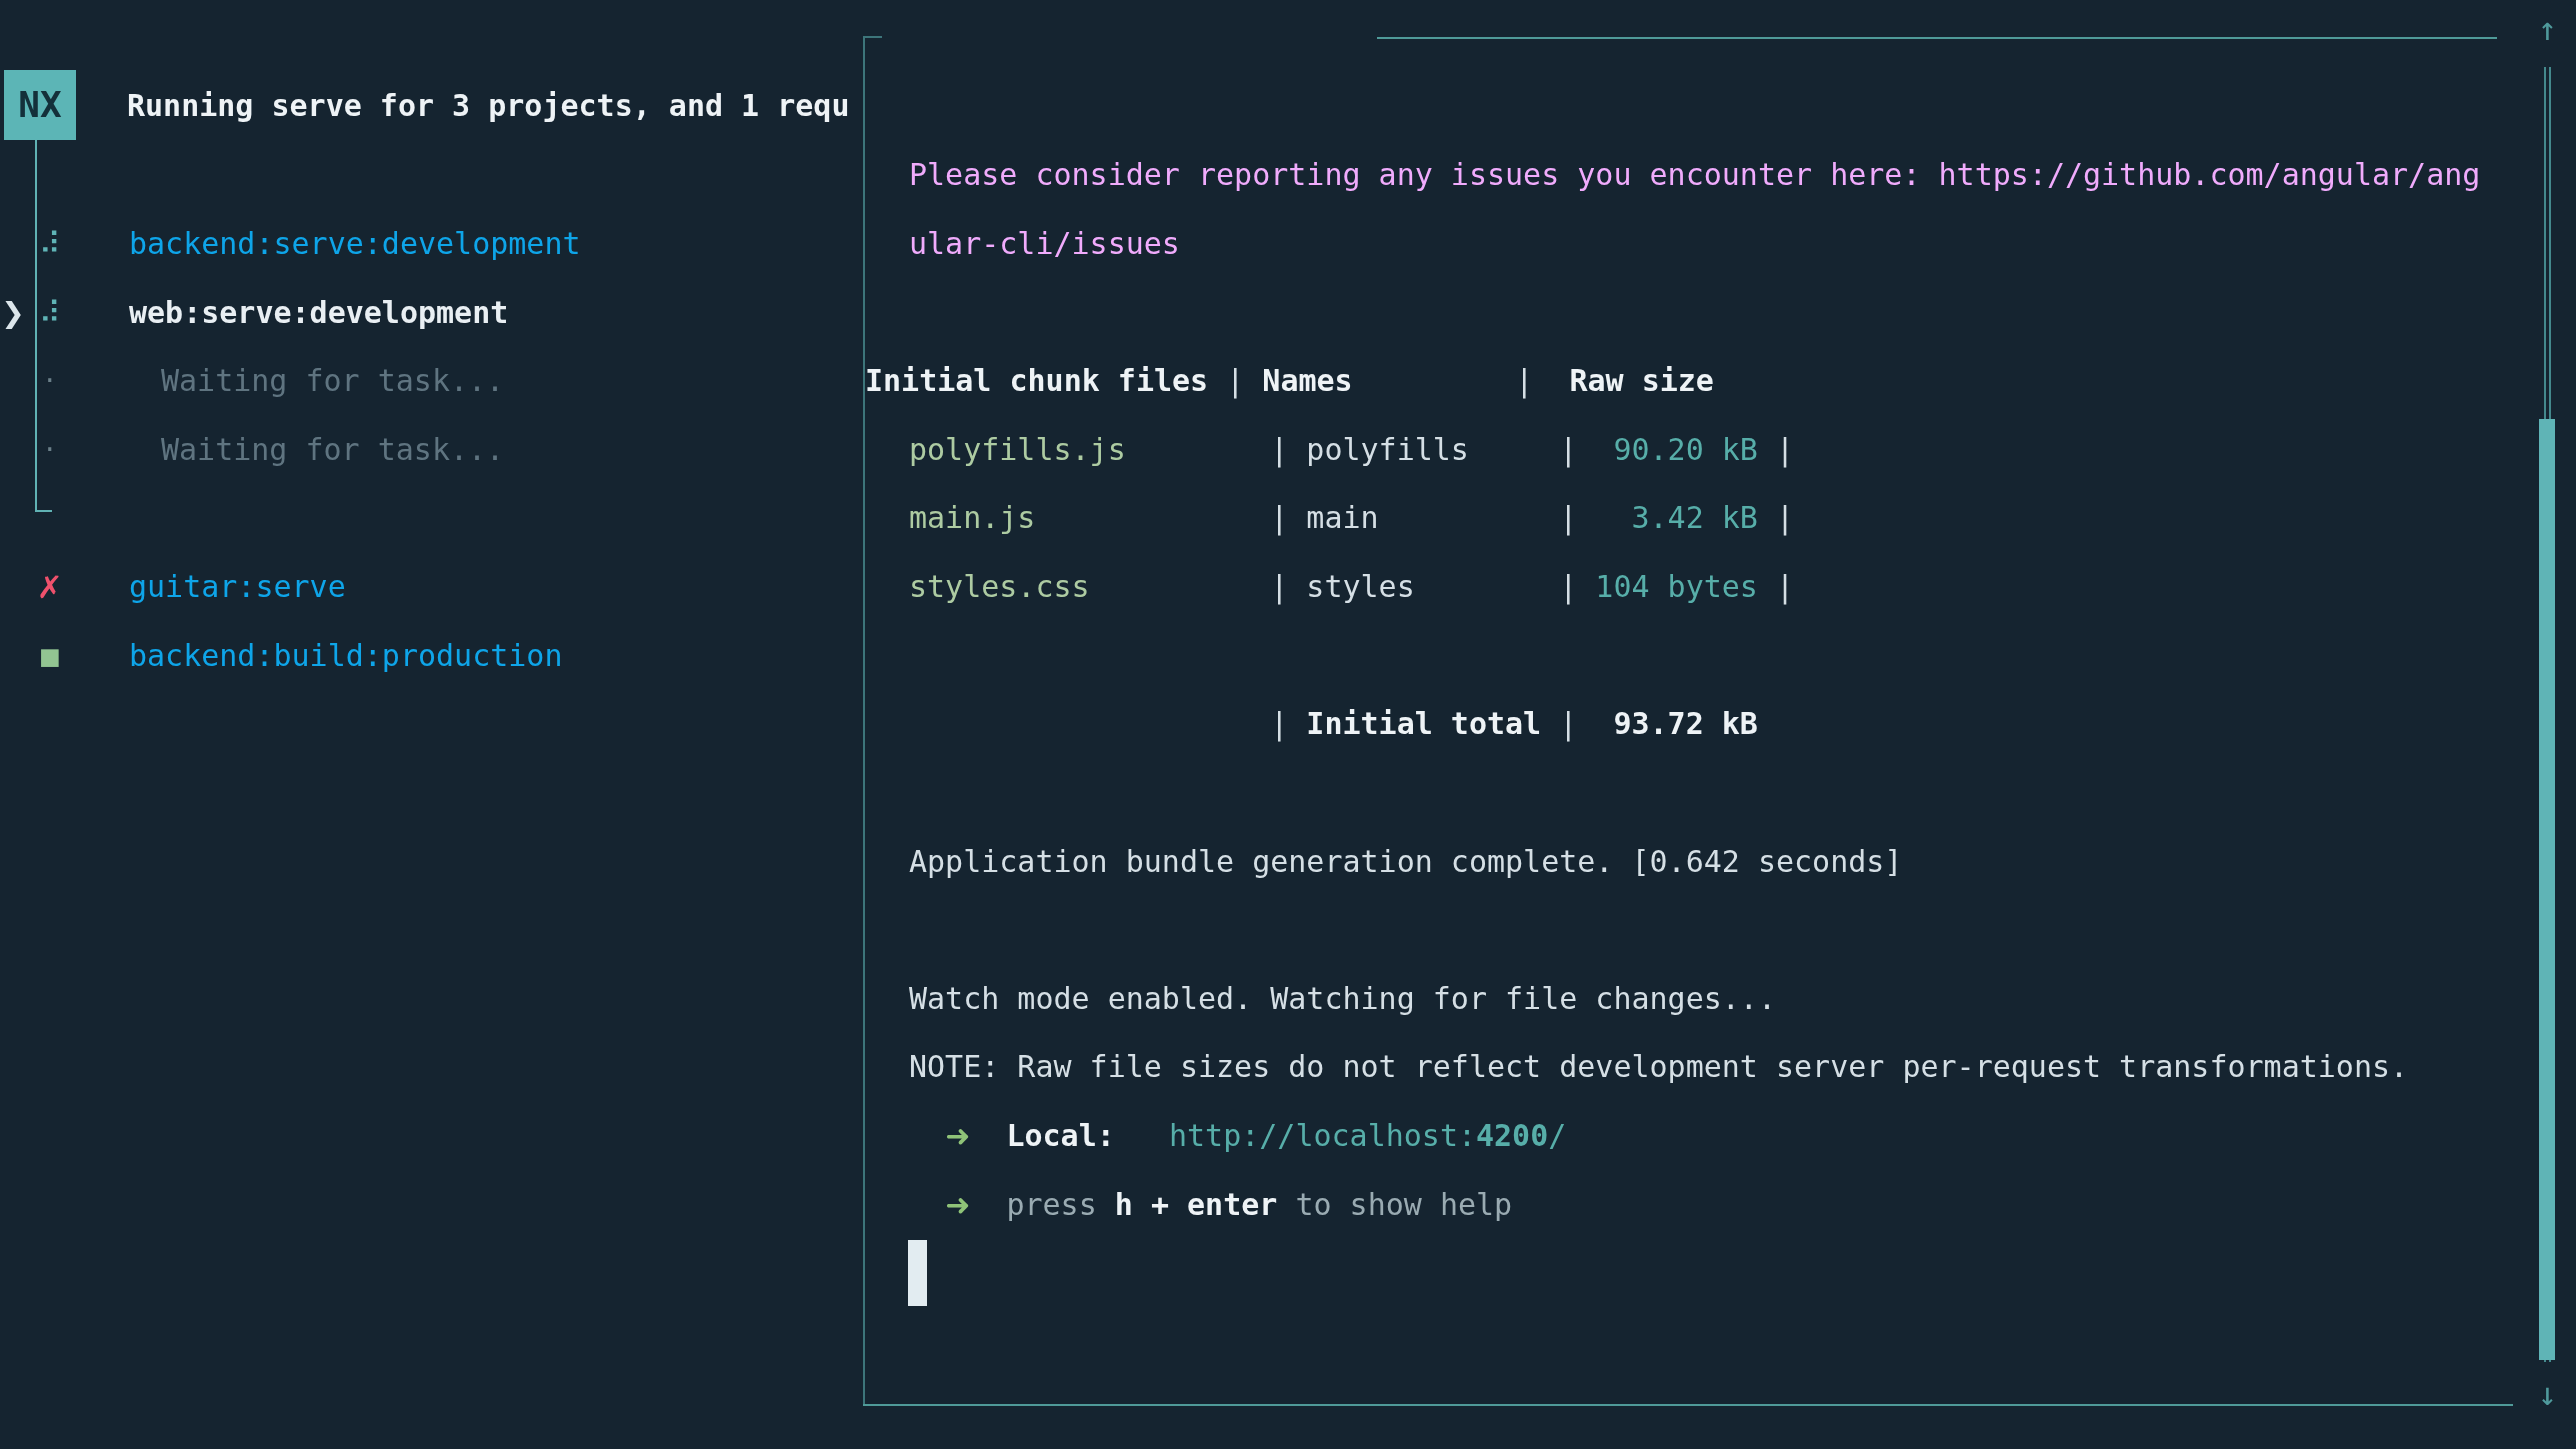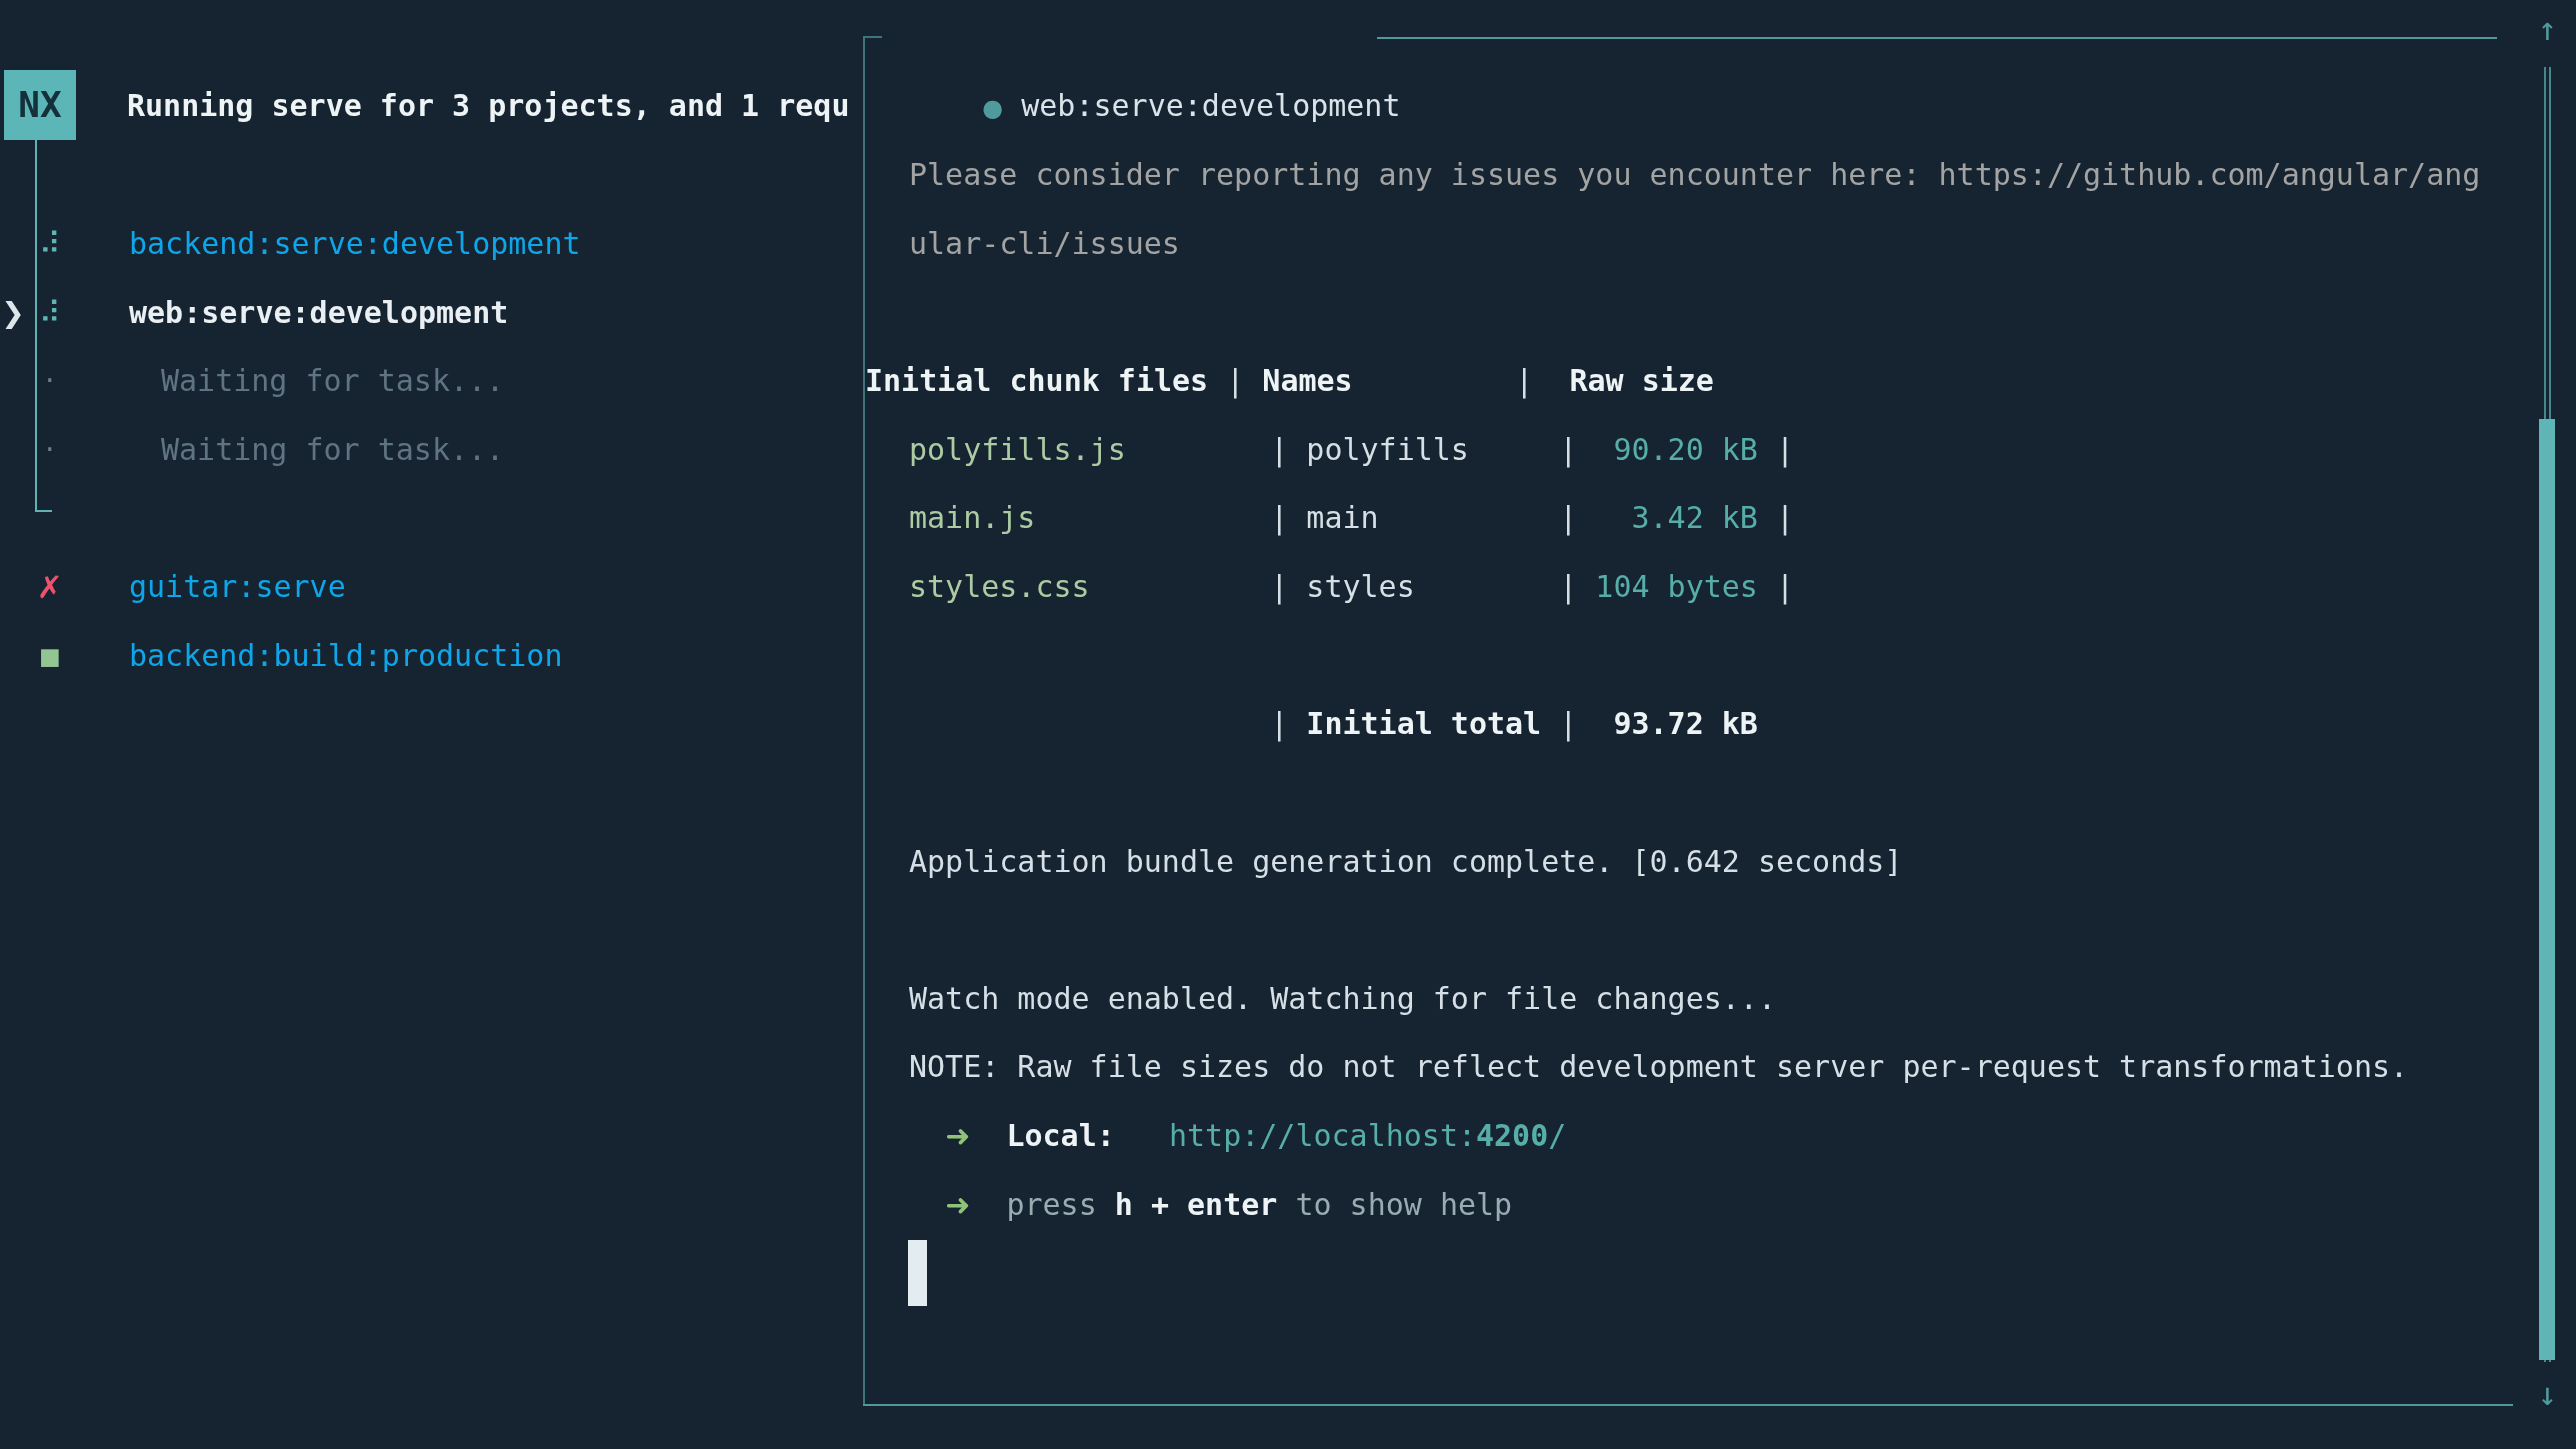--- a/index.html
+++ b/index.html
@@ -1,20 +1,20 @@
 <!DOCTYPE html>
 <html style="font-size:10.7px"><head>
 <meta charset="utf-8">
 <style>
   html,body{margin:0;padding:0;background:#152430;}
   #screen{position:relative;width:2576px;height:1449px;background:#152430;overflow:hidden;
           font-family:"DejaVu Sans Mono",monospace;}
   .line{position:absolute;white-space:pre;font:30px/68px "DejaVu Sans Mono",monospace;height:68px;}
   
-  .seg-o{color:#a3a3a3;margin-top:17px;}
+  .seg-o{color:#f0abfc;margin-top:17px;}
   .seg-w{color:#d5dfe5;}
   .seg-b{color:#eef3f6;font-weight:bold;}
   .seg-g{color:#adcba2;}
   .seg-t{color:#57aea9;}
   .seg-tb{color:#57aea9;font-weight:bold;margin-top:8px;}
   .seg-ga{color:#8fc378;font-family:"DejaVu Sans","DejaVu Sans Mono",sans-serif;}
   .seg-d{color:#9aabb2;}
   .seg-tl{color:#5fb4b6;}
   
   #sidebar{position:absolute;left:0;top:0;width:863px;height:1209px;overflow:hidden;}
@@ -83,23 +83,20 @@
       
       
     </div>
   </div>
 
   <div class="vline" style="left:863px;top:36px;height:1369px"></div>
   <div class="hline" style="left:863px;top:36px;width:19px;background:#3d757a"></div>
   <div class="hline" style="left:1377px;top:37px;width:1120px"></div>
   <div class="hline" style="left:863px;top:1404px;width:1650px"></div>
 
-  <div id="panel-header" class="line">
-    <span id="panel-bullet">●</span><span id="panel-title">web:serve:development</span>
-  </div>
 
   <div id="terminal-output">
       <div class="line" style="left: 909px; top: 141px;"><span class="seg-o">Please consider reporting any issues you encounter here: https://github.com/angular/ang</span></div>
       <div class="line" style="left: 909px; top: 210px;"><span class="seg-o">ular-cli/issues</span></div>
       <div class="line" style="left: 865px; top: 347px;"><span class="seg-b">Initial chunk files</span><span class="seg-w"> | </span><span class="seg-b">Names</span><span class="seg-w">         |  </span><span class="seg-b">Raw size</span></div>
       <div class="line" style="left: 909px; top: 416px;"><span class="seg-g">polyfills.js</span><span class="seg-w">        | polyfills     |</span><span class="seg-t">  90.20 kB</span><span class="seg-w"> |</span></div>
       <div class="line" style="left: 909px; top: 484px;"><span class="seg-g">main.js</span><span class="seg-w">             | main          |</span><span class="seg-t">   3.42 kB</span><span class="seg-w"> |</span></div>
       <div class="line" style="left: 909px; top: 553px;"><span class="seg-g">styles.css</span><span class="seg-w">          | styles        |</span><span class="seg-t"> 104 bytes</span><span class="seg-w"> |</span></div>
       <div class="line" style="left: 909px; top: 690px;"><span class="seg-w">                    | </span><span class="seg-b">Initial total</span><span class="seg-w"> |</span><span class="seg-b">  93.72 kB</span></div>
       <div class="line" style="left: 909px; top: 828px;"><span class="seg-w">Application bundle generation complete. [0.642 seconds]</span></div>

